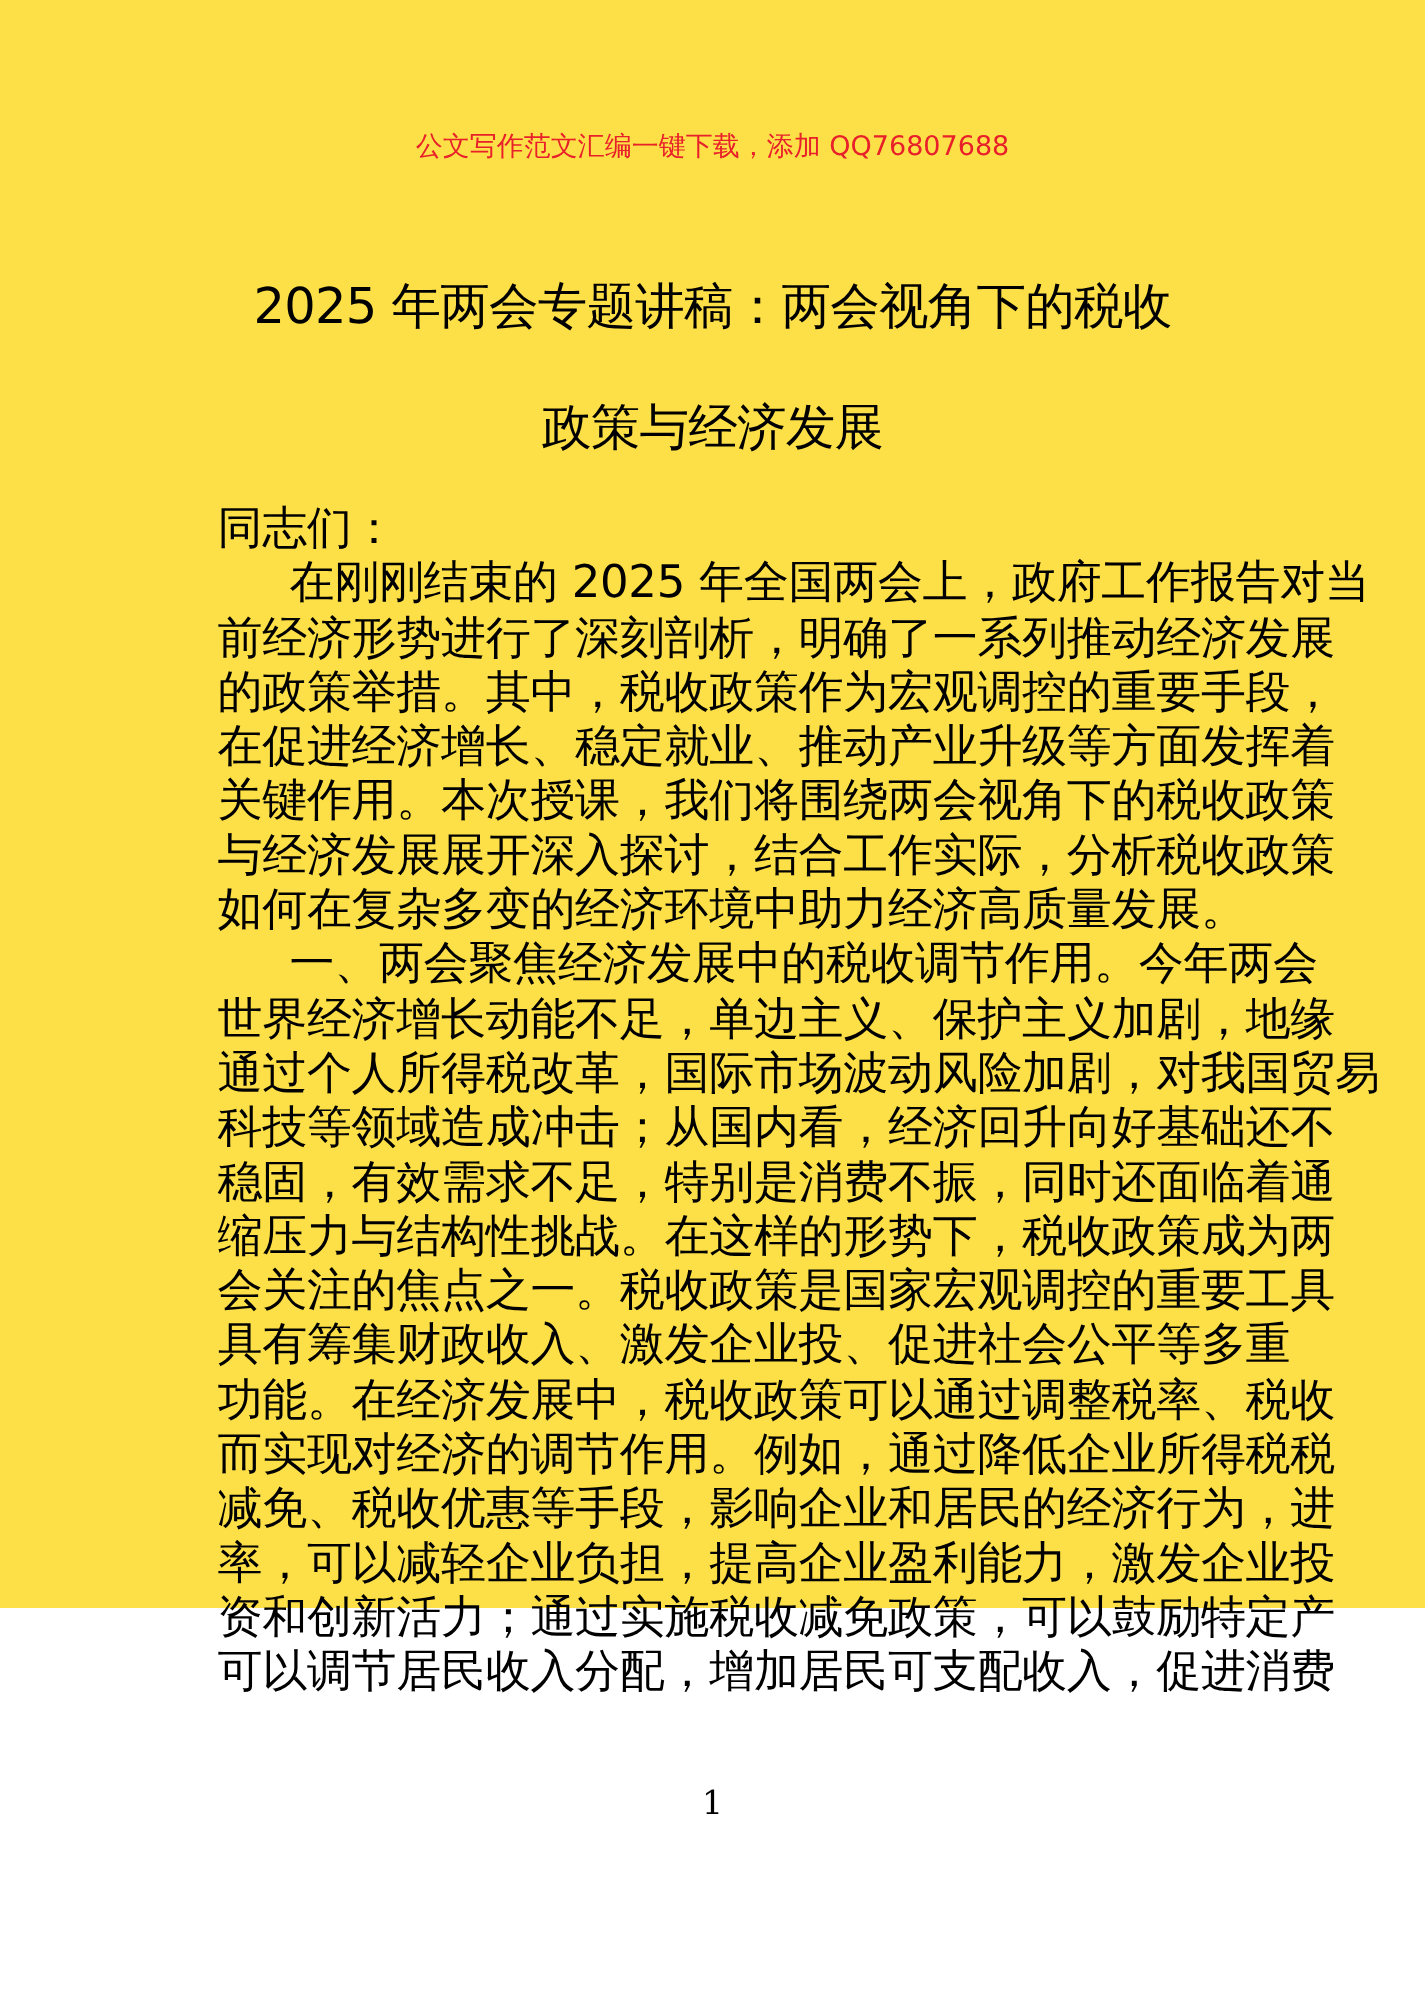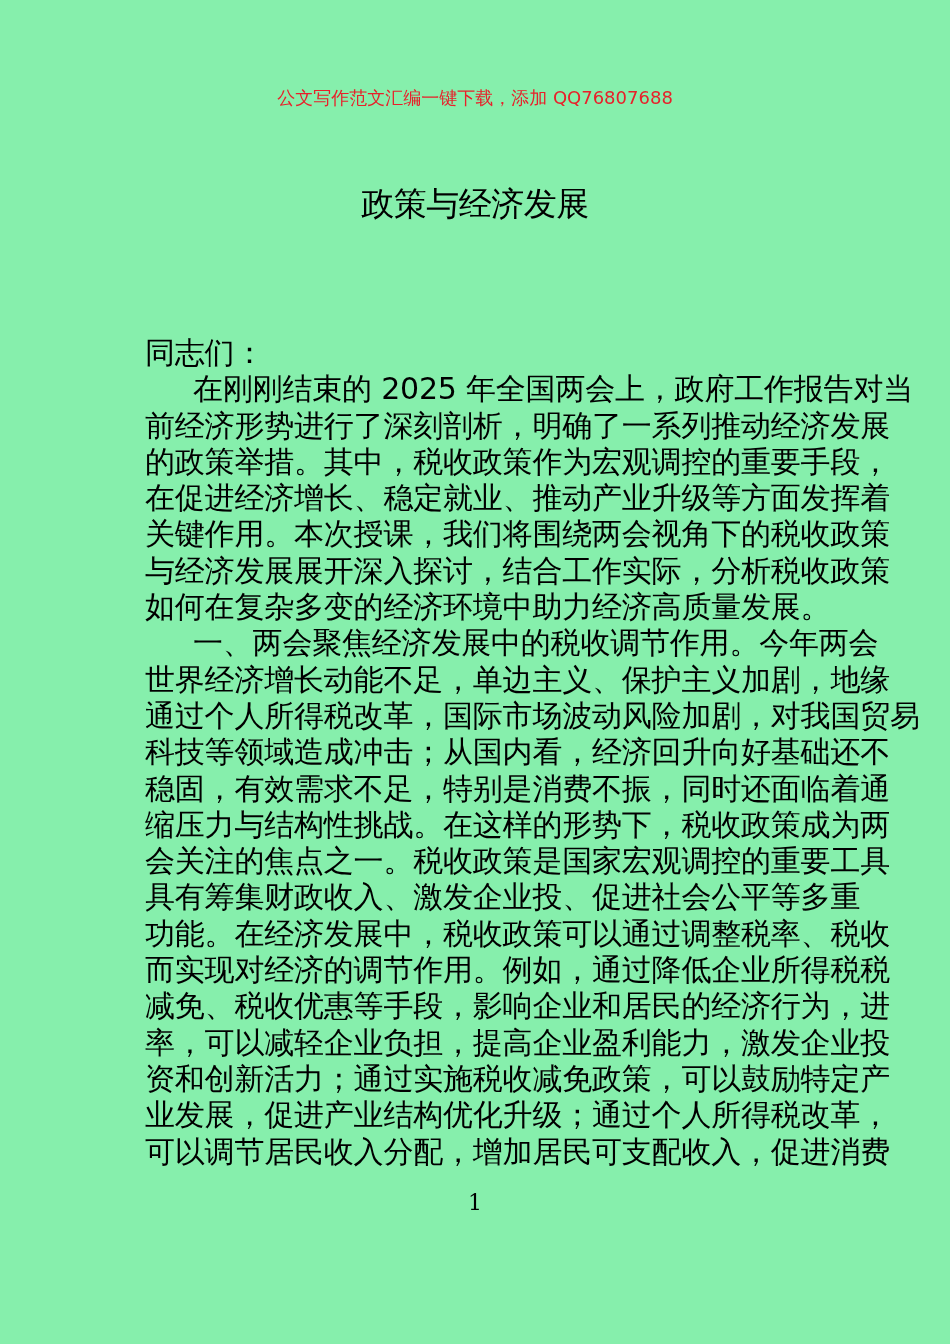--- a/index.html
+++ b/index.html
@@ -12,22 +12,22 @@
       height: 1344px;
       position: relative;
       overflow: hidden;
       font-family: "DejaVu Sans", "Liberation Sans", sans-serif;
       color: #000000;
     }
     .page {
       position: absolute;
       left: 0; top: 0;
       width: 950px;
-      height: 1344px;
-      background: #86efac;
+      height: 1072px;
+      background: #fde047;
     }
     .header-note {
       position: absolute;
       top: 86px;
       left: 0;
       width: 950px;
       text-align: center;
       font-size: 18px;
       line-height: 24px;
       color: #e8202a;
@@ -72,20 +72,21 @@
     }
   </style>
 </head>
 <body>
 
 <div class="page">
 
   <div class="header-note">公文写作范文汇编一键下载，添加 QQ76807688</div>
 
   <div class="title">
+    <span class="line">2025 年两会专题讲稿：两会视角下的税收</span>
     <span class="line">政策与经济发展</span>
   </div>
 
   <div class="body-text">
     <span class="l">同志们：</span>
     <span class="l indent">在刚刚结束的 2025 年全国两会上，政府工作报告对当</span>
     <span class="l">前经济形势进行了深刻剖析，明确了一系列推动经济发展</span>
     <span class="l">的政策举措。其中，税收政策作为宏观调控的重要手段，</span>
     <span class="l">在促进经济增长、稳定就业、推动产业升级等方面发挥着</span>
     <span class="l">关键作用。本次授课，我们将围绕两会视角下的税收政策</span>
@@ -97,19 +98,18 @@
     <span class="l">科技等领域造成冲击；从国内看，经济回升向好基础还不</span>
     <span class="l">稳固，有效需求不足，特别是消费不振，同时还面临着通</span>
     <span class="l">缩压力与结构性挑战。在这样的形势下，税收政策成为两</span>
     <span class="l">会关注的焦点之一。税收政策是国家宏观调控的重要工具</span>
     <span class="l">具有筹集财政收入、激发企业投、促进社会公平等多重</span>
     <span class="l">功能。在经济发展中，税收政策可以通过调整税率、税收</span>
     <span class="l">而实现对经济的调节作用。例如，通过降低企业所得税税</span>
     <span class="l">减免、税收优惠等手段，影响企业和居民的经济行为，进</span>
     <span class="l">率，可以减轻企业负担，提高企业盈利能力，激发企业投</span>
     <span class="l">资和创新活力；通过实施税收减免政策，可以鼓励特定产</span>
-    <span class="l">业发展，促进产业结构优化升级；通过个人所得税改革，</span>
     <span class="l">可以调节居民收入分配，增加居民可支配收入，促进消费</span>
   </div>
 
   <div class="page-number">1</div>
 
 </div>
 
 </body></html>

